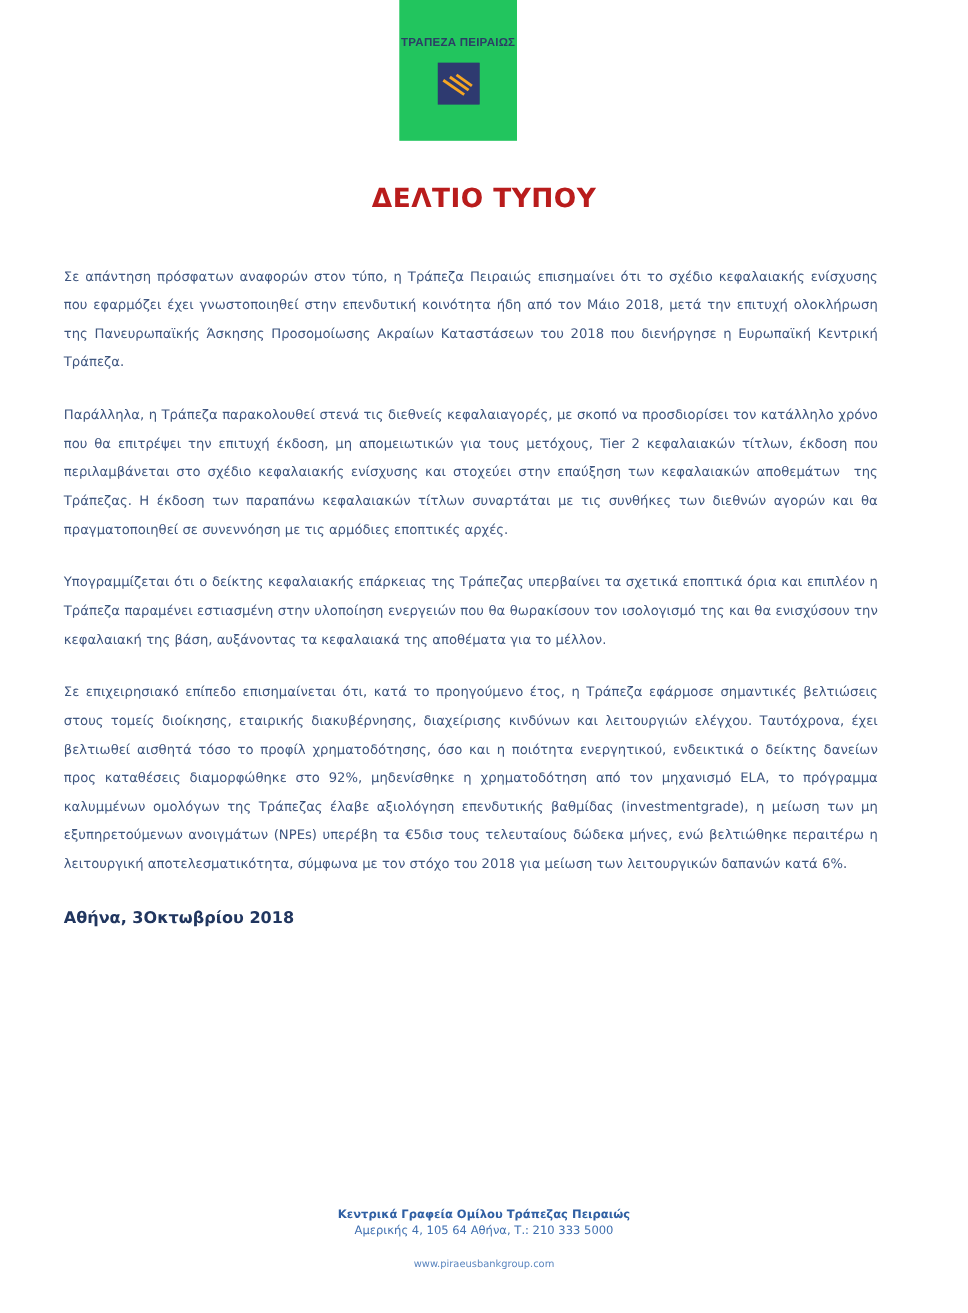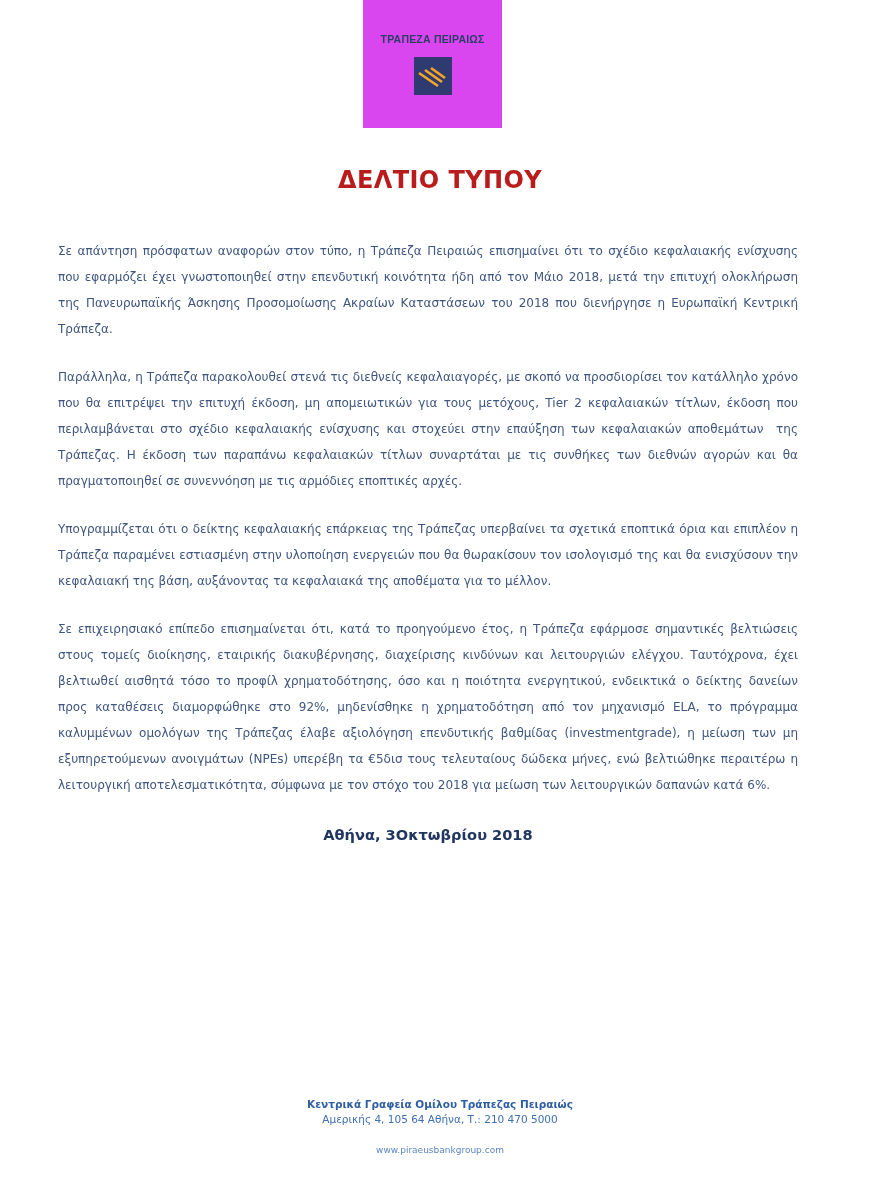--- a/index.html
+++ b/index.html
@@ -13,23 +13,23 @@
     font-family: "DejaVu Sans", "Liberation Sans", sans-serif;
     position: relative;
     overflow: hidden;
   }
 
   
   .logo-block {
     position: absolute;
     left: 363px;
     top: 0;
-    width: 139px;
+    width: 107px;
     height: 128px;
-    background: #d946ef;
+    background: #22c55e;
   }
   .logo-wordmark {
     position: absolute;
     top: 33px;
     left: 0;
     width: 100%;
     text-align: center;
     font-family: "Liberation Sans", "DejaVu Sans", sans-serif;
     font-size: 10.5px;
     font-weight: 600;
@@ -79,21 +79,21 @@
     text-align: justify;
     text-justify: inter-word;
     white-space: pre-wrap;
   }
   .para:last-of-type {
     margin-bottom: 0;
   }
 
   .signature {
     margin-top: 24px;
-    text-align: center;
+    text-align: left;
     font-size: 14.6px;
     line-height: 26px;
     font-weight: bold;
     color: #21365f;
   }
 
   
   .doc-footer {
     position: absolute;
     left: 0;
@@ -142,15 +142,15 @@
 <div class="doc-body">
   <p class="para">Σε απάντηση πρόσφατων αναφορών στον τύπο, η Τράπεζα Πειραιώς επισημαίνει ότι το σχέδιο κεφαλαιακής ενίσχυσης που εφαρμόζει έχει γνωστοποιηθεί στην επενδυτική κοινότητα ήδη από τον Μάιο 2018, μετά την επιτυχή ολοκλήρωση της Πανευρωπαϊκής Άσκησης Προσομοίωσης Ακραίων Καταστάσεων του 2018 που διενήργησε η Ευρωπαϊκή Κεντρική Τράπεζα.</p>
   <p class="para">Παράλληλα, η Τράπεζα παρακολουθεί στενά τις διεθνείς κεφαλαιαγορές, με σκοπό να προσδιορίσει τον κατάλληλο χρόνο που θα επιτρέψει την επιτυχή έκδοση, μη απομειωτικών για τους μετόχους, Tier 2 κεφαλαιακών τίτλων, έκδοση που περιλαμβάνεται στο σχέδιο κεφαλαιακής ενίσχυσης και στοχεύει στην επαύξηση των κεφαλαιακών αποθεμάτων  της Τράπεζας. Η έκδοση των παραπάνω κεφαλαιακών τίτλων συναρτάται με τις συνθήκες των διεθνών αγορών και θα πραγματοποιηθεί σε συνεννόηση με τις αρμόδιες εποπτικές αρχές.</p>
   <p class="para">Υπογραμμίζεται ότι ο δείκτης κεφαλαιακής επάρκειας της Τράπεζας υπερβαίνει τα σχετικά εποπτικά όρια και επιπλέον η Τράπεζα παραμένει εστιασμένη στην υλοποίηση ενεργειών που θα θωρακίσουν τον ισολογισμό της και θα ενισχύσουν την κεφαλαιακή της βάση, αυξάνοντας τα κεφαλαιακά της αποθέματα για το μέλλον.</p>
   <p class="para">Σε επιχειρησιακό επίπεδο επισημαίνεται ότι, κατά το προηγούμενο έτος, η Τράπεζα εφάρμοσε σημαντικές βελτιώσεις στους τομείς διοίκησης, εταιρικής διακυβέρνησης, διαχείρισης κινδύνων και λειτουργιών ελέγχου. Ταυτόχρονα, έχει βελτιωθεί αισθητά τόσο το προφίλ χρηματοδότησης, όσο και η ποιότητα ενεργητικού, ενδεικτικά ο δείκτης δανείων προς καταθέσεις διαμορφώθηκε στο 92%, μηδενίσθηκε η χρηματοδότηση από τον μηχανισμό ELA, το πρόγραμμα καλυμμένων ομολόγων της Τράπεζας έλαβε αξιολόγηση επενδυτικής βαθμίδας (investmentgrade), η μείωση των μη εξυπηρετούμενων ανοιγμάτων (NPEs) υπερέβη τα €5δισ τους τελευταίους δώδεκα μήνες, ενώ βελτιώθηκε περαιτέρω η λειτουργική αποτελεσματικότητα, σύμφωνα με τον στόχο του 2018 για μείωση των λειτουργικών δαπανών κατά 6%.</p>
   <div class="signature">Αθήνα, 3Οκτωβρίου 2018</div>
 </div>
 
 <div class="doc-footer">
   <div class="footer-line-1">Κεντρικά Γραφεία Ομίλου Τράπεζας Πειραιώς</div>
-  <div class="footer-line-2">Αμερικής 4, 105 64 Αθήνα, Τ.: 210 470 5000</div>
+  <div class="footer-line-2">Αμερικής 4, 105 64 Αθήνα, Τ.: 210 333 5000</div>
   <div class="footer-line-3">www.piraeusbankgroup.com</div>
 </div>
 
 </body></html>

